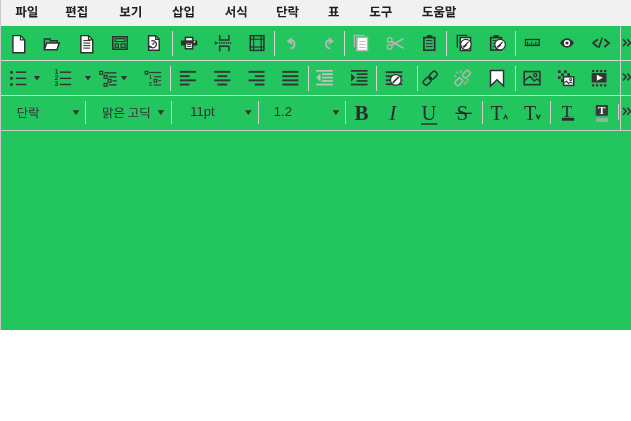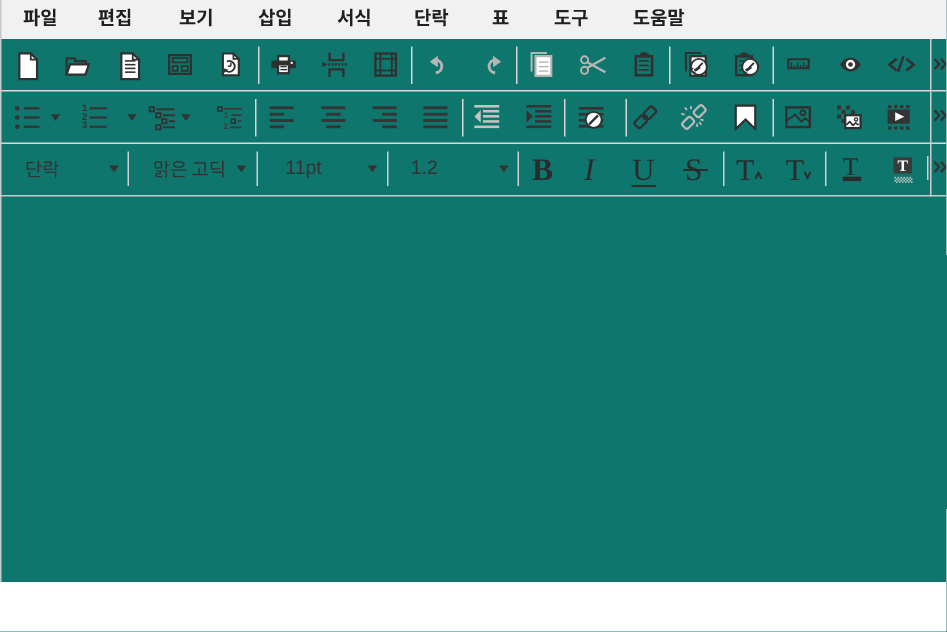--- a/index.html
+++ b/index.html
@@ -1,14 +1,14 @@
 <!DOCTYPE html>
 <html><head><meta charset="utf-8"><style>
 html,body{margin:0;padding:0;background:#fff;}
-#app{position:relative;width:631px;height:388px;overflow:hidden;background:#0f766e;font-family:"Liberation Sans",sans-serif;}
+#app{position:relative;width:631px;height:330px;overflow:hidden;background:#22c55e;font-family:"Liberation Sans",sans-serif;}
 .menubar{position:absolute;left:0;top:0;width:631px;height:26px;background:#f1f1f1;}
 .rowsep{position:absolute;left:0;width:631px;height:1px;background:#dadada;}
 .toolbot{position:absolute;left:0;top:130.3px;width:631px;height:1px;background:#c9c9c9;}
 .leftb{position:absolute;left:0;top:0;width:1px;height:421px;background:#c9c9c9;}
 .rightb{position:absolute;left:620px;top:26px;width:1px;height:105px;background:#ccc;}
 </style></head>
 <body>
 <div id="app">
 <div class="menubar"></div>
 <div class="rowsep" style="top:59.8px"></div>

